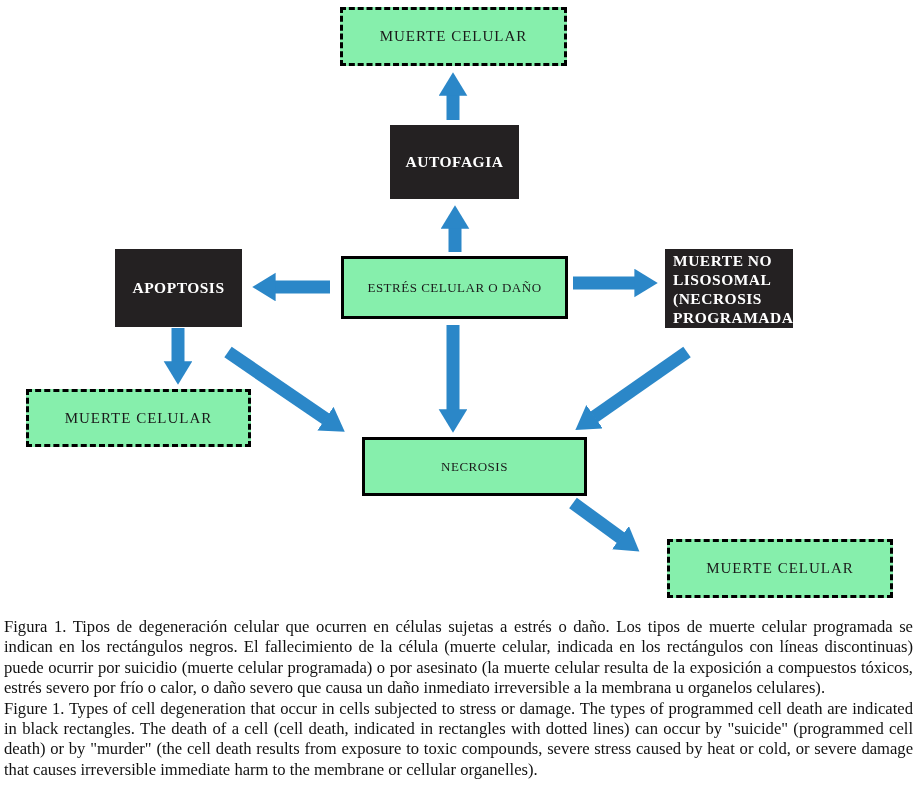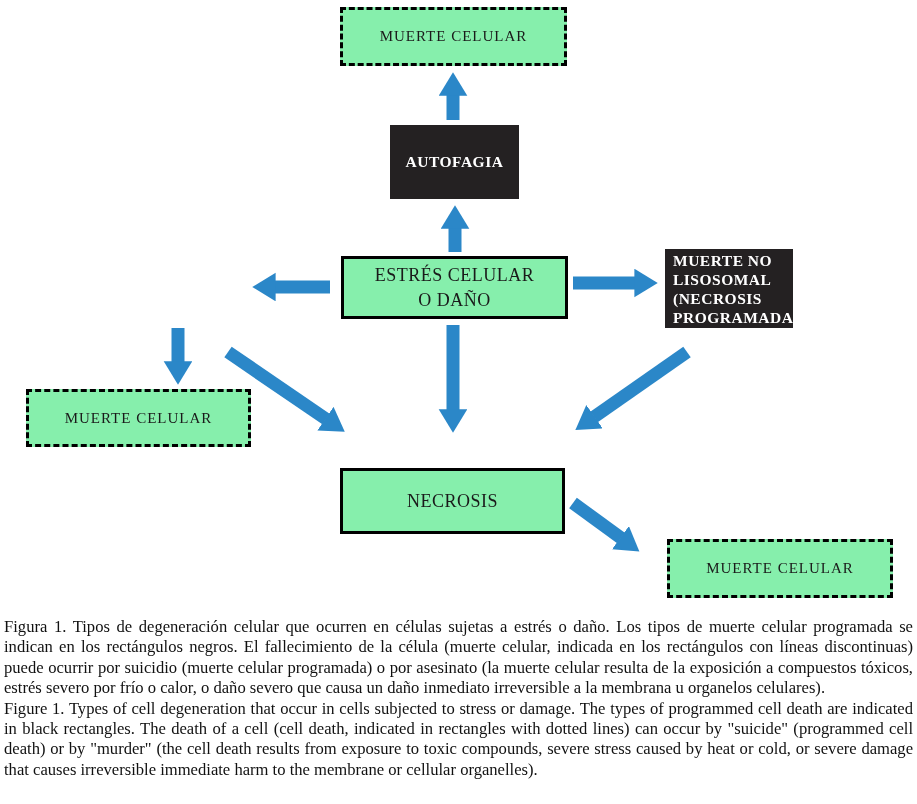--- a/index.html
+++ b/index.html
@@ -41,21 +41,21 @@
     background: #86efac;
   }
   .node.dashed {
     border: 3px dashed #000000;
     font-size: 15px;
     letter-spacing: 1px;
     color: #1a1a1a;
   }
   .node.solid {
     border: 3px solid #000000;
-    font-size: 18px;
+    font-size: 13px;
     letter-spacing: 0.5px;
     color: #1a1a1a;
   }
   .node.black {
     background: var(--blackbox-color, #242122);
     color: #ffffff;
     font-weight: bold;
     font-size: 15.5px;
     letter-spacing: 0.5px;
     border: none;
@@ -114,30 +114,33 @@
   </div>
 
   <div class="node black" id="node-autofagia" style="left:390px; top:125px; width:129px; height:74px;">
     <span class="lbl">AUTOFAGIA</span>
   </div>
 
   <div class="node solid" id="node-estres" style="left:341px; top:256px; width:227px; height:63px;">
     <span class="lbl">ESTRÉS CELULAR O DAÑO</span>
   </div>
 
+  <div class="node black" id="node-apoptosis" style="left:115px; top:249px; width:127px; height:78px;">
+    <span class="lbl">APOPTOSIS</span>
+  </div>
 
   <div class="node black" id="node-muerte-no-lisosomal" style="left:665px; top:249px; width:128px; height:79px;">
     <span class="lbl">MUERTE NO LISOSOMAL (NECROSIS PROGRAMADA)</span>
   </div>
 
   <div class="node dashed" id="node-muerte-left" style="left:26px; top:389px; width:225px; height:58px;">
     <span class="lbl">MUERTE CELULAR</span>
   </div>
 
-  <div class="node solid" id="node-necrosis" style="left:340px; top:437px; width:225px; height:66px;margin-top:31px;">
+  <div class="node solid" id="node-necrosis" style="left:362px; top:437px; width:225px; height:59px;">
     <span class="lbl">NECROSIS</span>
   </div>
 
   <div class="node dashed" id="node-muerte-right" style="left:667px; top:539px; width:226px; height:59px;">
     <span class="lbl">MUERTE CELULAR</span>
   </div>
 
   <div id="caption">
     <p>Figura 1. Tipos de degeneración celular que ocurren en células sujetas a estrés o daño. Los tipos de muerte celular programada se indican en los rectángulos negros. El fallecimiento de la célula (muerte celular, indicada en los rectángulos con líneas discontinuas) puede ocurrir por suicidio (muerte celular programada) o por asesinato (la muerte celular resulta de la exposición a compuestos tóxicos, estrés severo por frío o calor, o daño severo que causa un daño inmediato irreversible a la membrana u organelos celulares).</p>
     <p>Figure 1. Types of cell degeneration that occur in cells subjected to stress or damage. The types of programmed cell death are indicated in black rectangles. The death of a cell (cell death, indicated in rectangles with dotted lines) can occur by "suicide" (programmed cell death) or by "murder" (the cell death results from exposure to toxic compounds, severe stress caused by heat or cold, or severe damage that causes irreversible immediate harm to the membrane or cellular organelles).</p>

